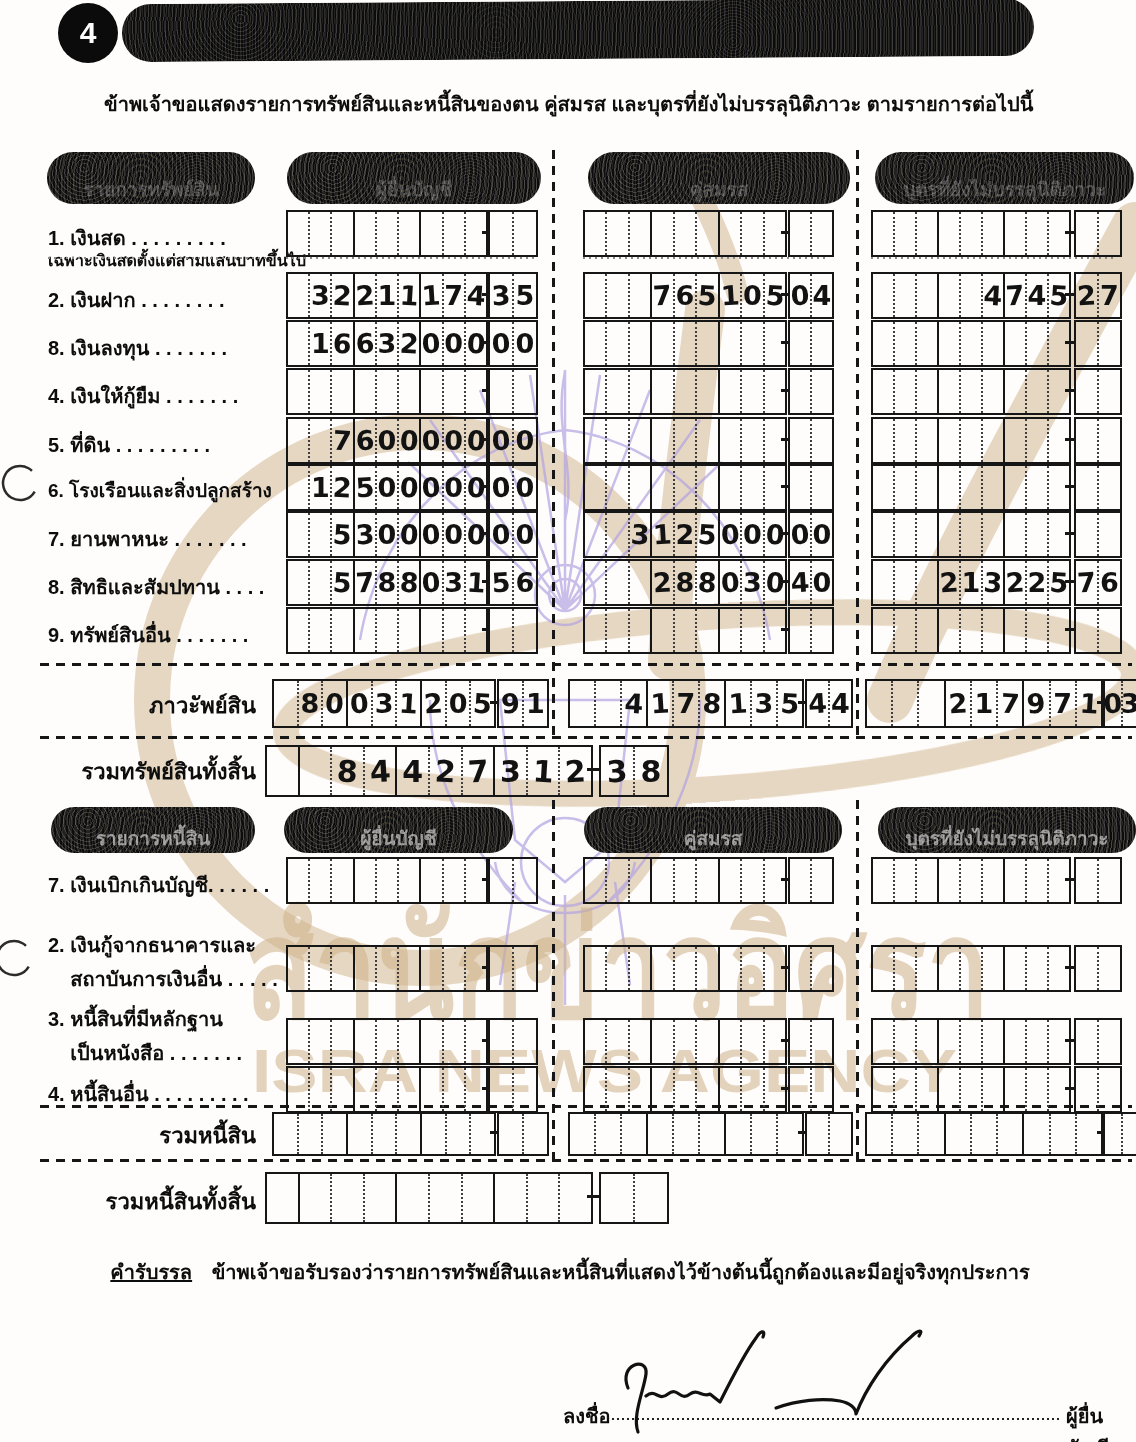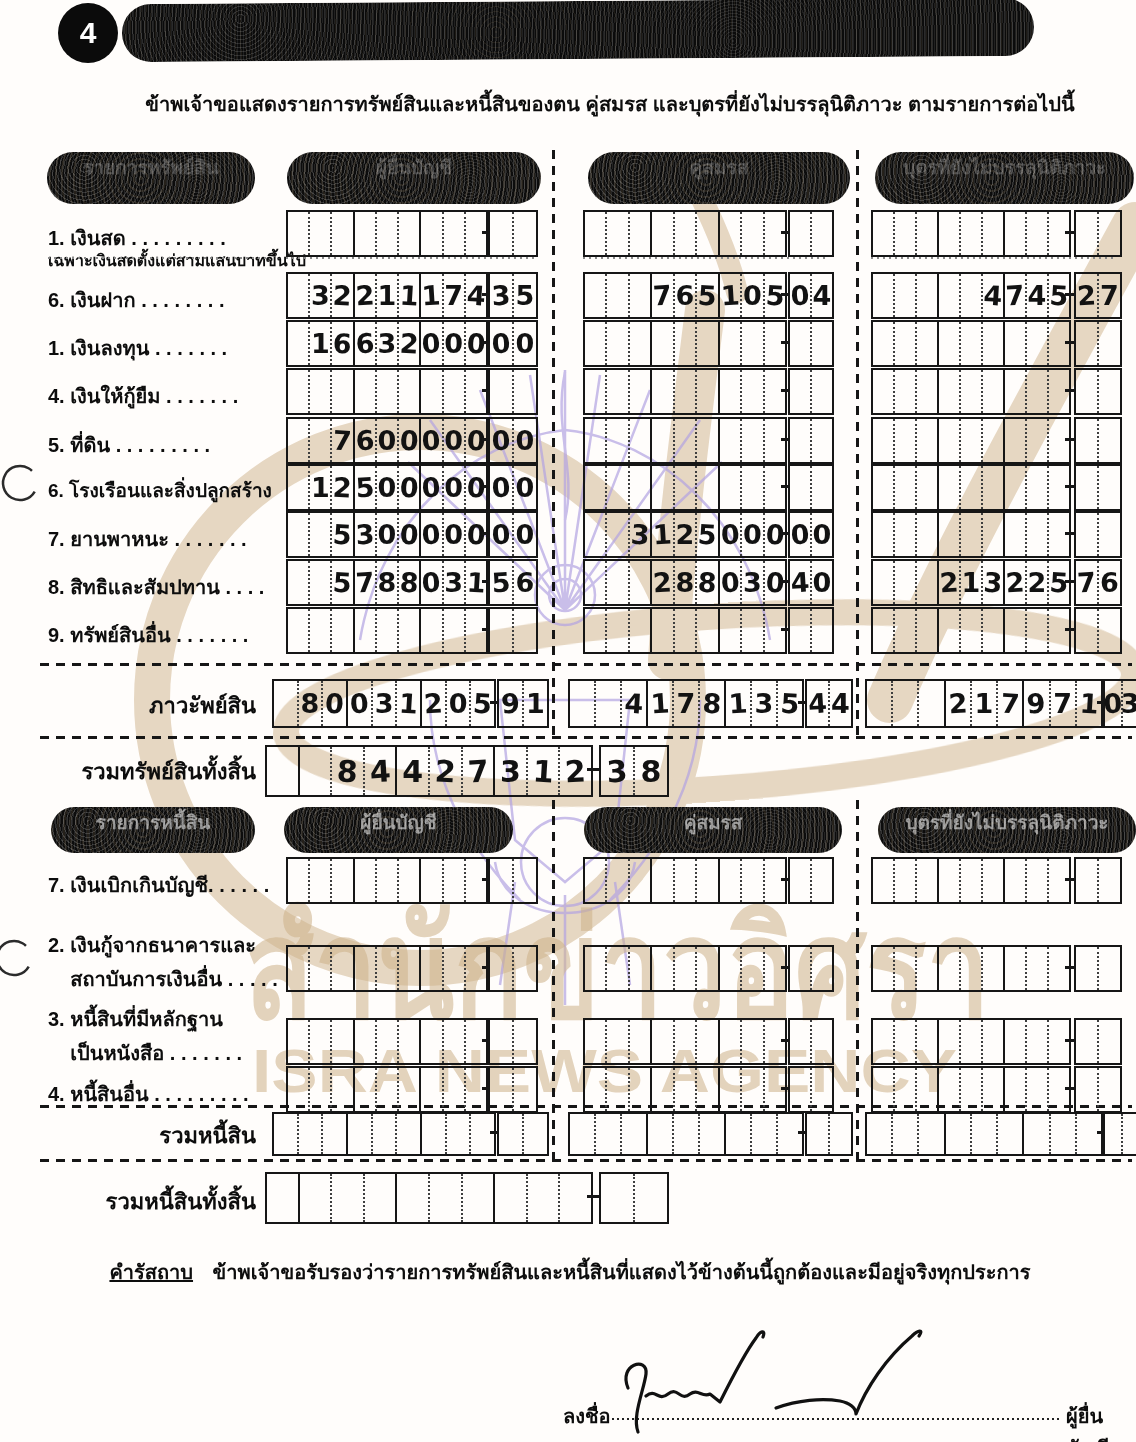--- a/index.html
+++ b/index.html
@@ -10,33 +10,33 @@
     background:#0b0b0b;display:flex;align-items:center;justify-content:center;z-index:2;}
   .banner-circle span{color:#fff;font-size:30px;font-weight:bold;}
   .banner-bar{position:absolute;left:122px;top:1px;width:912px;height:58px;border-radius:29px;
     background:
       repeating-radial-gradient(circle at 13% 27%, rgba(255,255,255,.13) 0 1px, transparent 1px 4px),
       repeating-radial-gradient(circle at 67% 71%, rgba(255,255,255,.09) 0 1px, transparent 1px 3px),
       repeating-radial-gradient(circle at 41% 53%, rgba(200,170,120,.10) 0 1px, transparent 1px 5px),
       #0b0b0b;
     transform:rotate(-.4deg);z-index:2;}
   
-  .intro{position:absolute;left:110px;top:88px;width:1000px;text-align:center;
+  .intro{position:absolute;left:104px;top:88px;width:1000px;text-align:left;
     font-size:20px;font-weight:bold;z-index:2;}
   .note{position:absolute;left:48px;top:248px;font-size:16px;font-weight:bold;z-index:2;}
   .rowlabel{position:absolute;left:48px;width:245px;font-size:20px;font-weight:bold;
     white-space:pre-line;line-height:1.7;z-index:2;}
   .totlabel{position:absolute;left:40px;width:216px;text-align:right;font-size:22px;
     font-weight:bold;z-index:2;}
   .cert{position:absolute;left:60px;top:1256px;width:1020px;text-align:center;font-size:20px;
     font-weight:bold;z-index:2;}
   .cert .cert-head{text-decoration:underline;margin-right:14px;}
   .sig-label{position:absolute;top:1400px;font-size:20px;font-weight:bold;z-index:3;}
   
-  .pill{position:absolute;border-radius:27px;display:flex;align-items:flex-start;justify-content:center;
+  .pill{position:absolute;border-radius:27px;display:flex;align-items:flex-end;justify-content:center;
     overflow:hidden;z-index:2;
     background:
       repeating-radial-gradient(circle at 18% 30%, rgba(255,255,255,.16) 0 1px, transparent 1px 4px),
       repeating-radial-gradient(circle at 72% 66%, rgba(255,255,255,.10) 0 1px, transparent 1px 3px),
       repeating-radial-gradient(circle at 45% 50%, rgba(190,160,115,.14) 0 2px, transparent 2px 6px),
       #0c0c0c;}
   .pill-text{color:#fff;font-size:19px;font-weight:bold;white-space:nowrap;}
   .pill-text.dim{opacity:.22;}
   .pill-text.vis{opacity:.55;}
   
@@ -196,21 +196,21 @@
         <div class="cell"></div>
         <div class="cell solid"></div>
         <div class="cell"></div>
         <div class="cell"></div>
       </div>
       <div class="dash" style="left: 1065px; top: 230.5px; width: 11px;"></div>
       <div class="numbox" style="left: 1074px; top: 210px; width: 44px; height: 43px;">
         <div class="cell"></div>
         <div class="cell"></div>
       </div>
-      <div class="rowlabel" style="top: 283px;">6. เงินฝาก . . . . . . . .</div>
+      <div class="rowlabel" style="top: 283px;">2. เงินฝาก . . . . . . . .</div>
       <div class="numbox" style="left: 286px; top: 272px; width: 198px; height: 43px;">
         <div class="cell"></div>
         <div class="cell">
           <span class="digit" style="transform: rotate(0deg);">3</span>
         </div>
         <div class="cell">
           <span class="digit" style="transform: rotate(3.5deg);">2</span>
         </div>
         <div class="cell solid">
           <span class="digit" style="transform: rotate(-3.5deg);">2</span>
@@ -293,21 +293,21 @@
       </div>
       <div class="dash" style="left: 1065px; top: 292.5px; width: 11px;"></div>
       <div class="numbox" style="left: 1074px; top: 272px; width: 44px; height: 43px;">
         <div class="cell">
           <span class="digit" style="transform: rotate(-3.5deg);">2</span>
         </div>
         <div class="cell">
           <span class="digit" style="transform: rotate(0deg);">7</span>
         </div>
       </div>
-      <div class="rowlabel" style="top: 331px;">1. เงินลงทุน . . . . . . .</div>
+      <div class="rowlabel" style="top: 331px;">8. เงินลงทุน . . . . . . .</div>
       <div class="numbox" style="left: 286px; top: 320px; width: 198px; height: 43px;">
         <div class="cell"></div>
         <div class="cell">
           <span class="digit" style="transform: rotate(0deg);">1</span>
         </div>
         <div class="cell">
           <span class="digit" style="transform: rotate(3.5deg);">6</span>
         </div>
         <div class="cell solid">
           <span class="digit" style="transform: rotate(-3.5deg);">6</span>
@@ -1185,21 +1185,21 @@
         <div class="cell"></div>
       </div>
       <div class="dash" style="left: 587px; top: 1195px; width: 14px;"></div>
       <div class="numbox grand" style="left: 599px; top: 1172px; width: 66px; height: 48px;">
         <div class="cell"></div>
         <div class="cell"></div>
       </div>
     </div>
 
   <div class="cert">
-    <span class="cert-head">คำรัสถาบ</span>
+    <span class="cert-head">คำรับรรล</span>
     <span>ข้าพเจ้าขอรับรองว่ารายการทรัพย์สินและหนี้สินที่แสดงไว้ข้างต้นนี้ถูกต้องและมีอยู่จริงทุกประการ</span>
   </div>
 
   <div class="sig-label" style="left:563px">ลงชื่อ</div>
   <div class="sigline"></div>
   <div class="sig-label" style="left:1066px">ผู้ยื่นบัญชี</div>
   <svg class="sig-svg" width="390" height="120" viewBox="0 0 390 120">
     <g stroke="#111" stroke-width="3.2" fill="none" stroke-linecap="round" stroke-linejoin="round">
       <path d="M30,70 C20,46 50,38 48,56 C46,72 34,98 40,114"></path>
       <path d="M48,78 C58,70 60,84 70,76 C80,68 82,84 92,76 C100,70 104,80 112,76 L122,84 C134,60 146,36 158,20 C162,13 168,11 165,19"></path>

